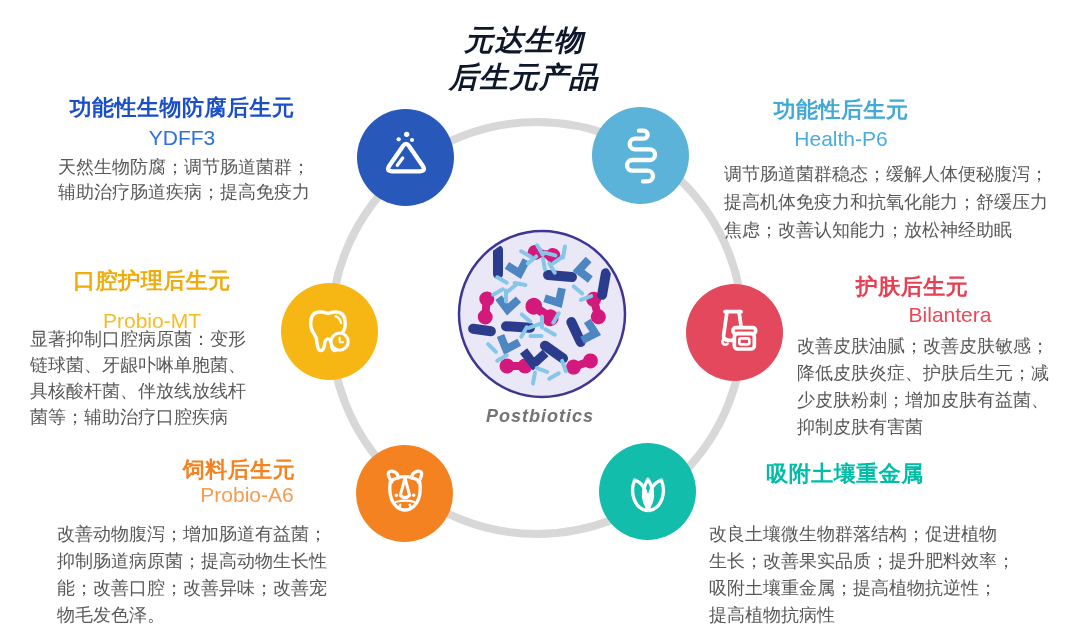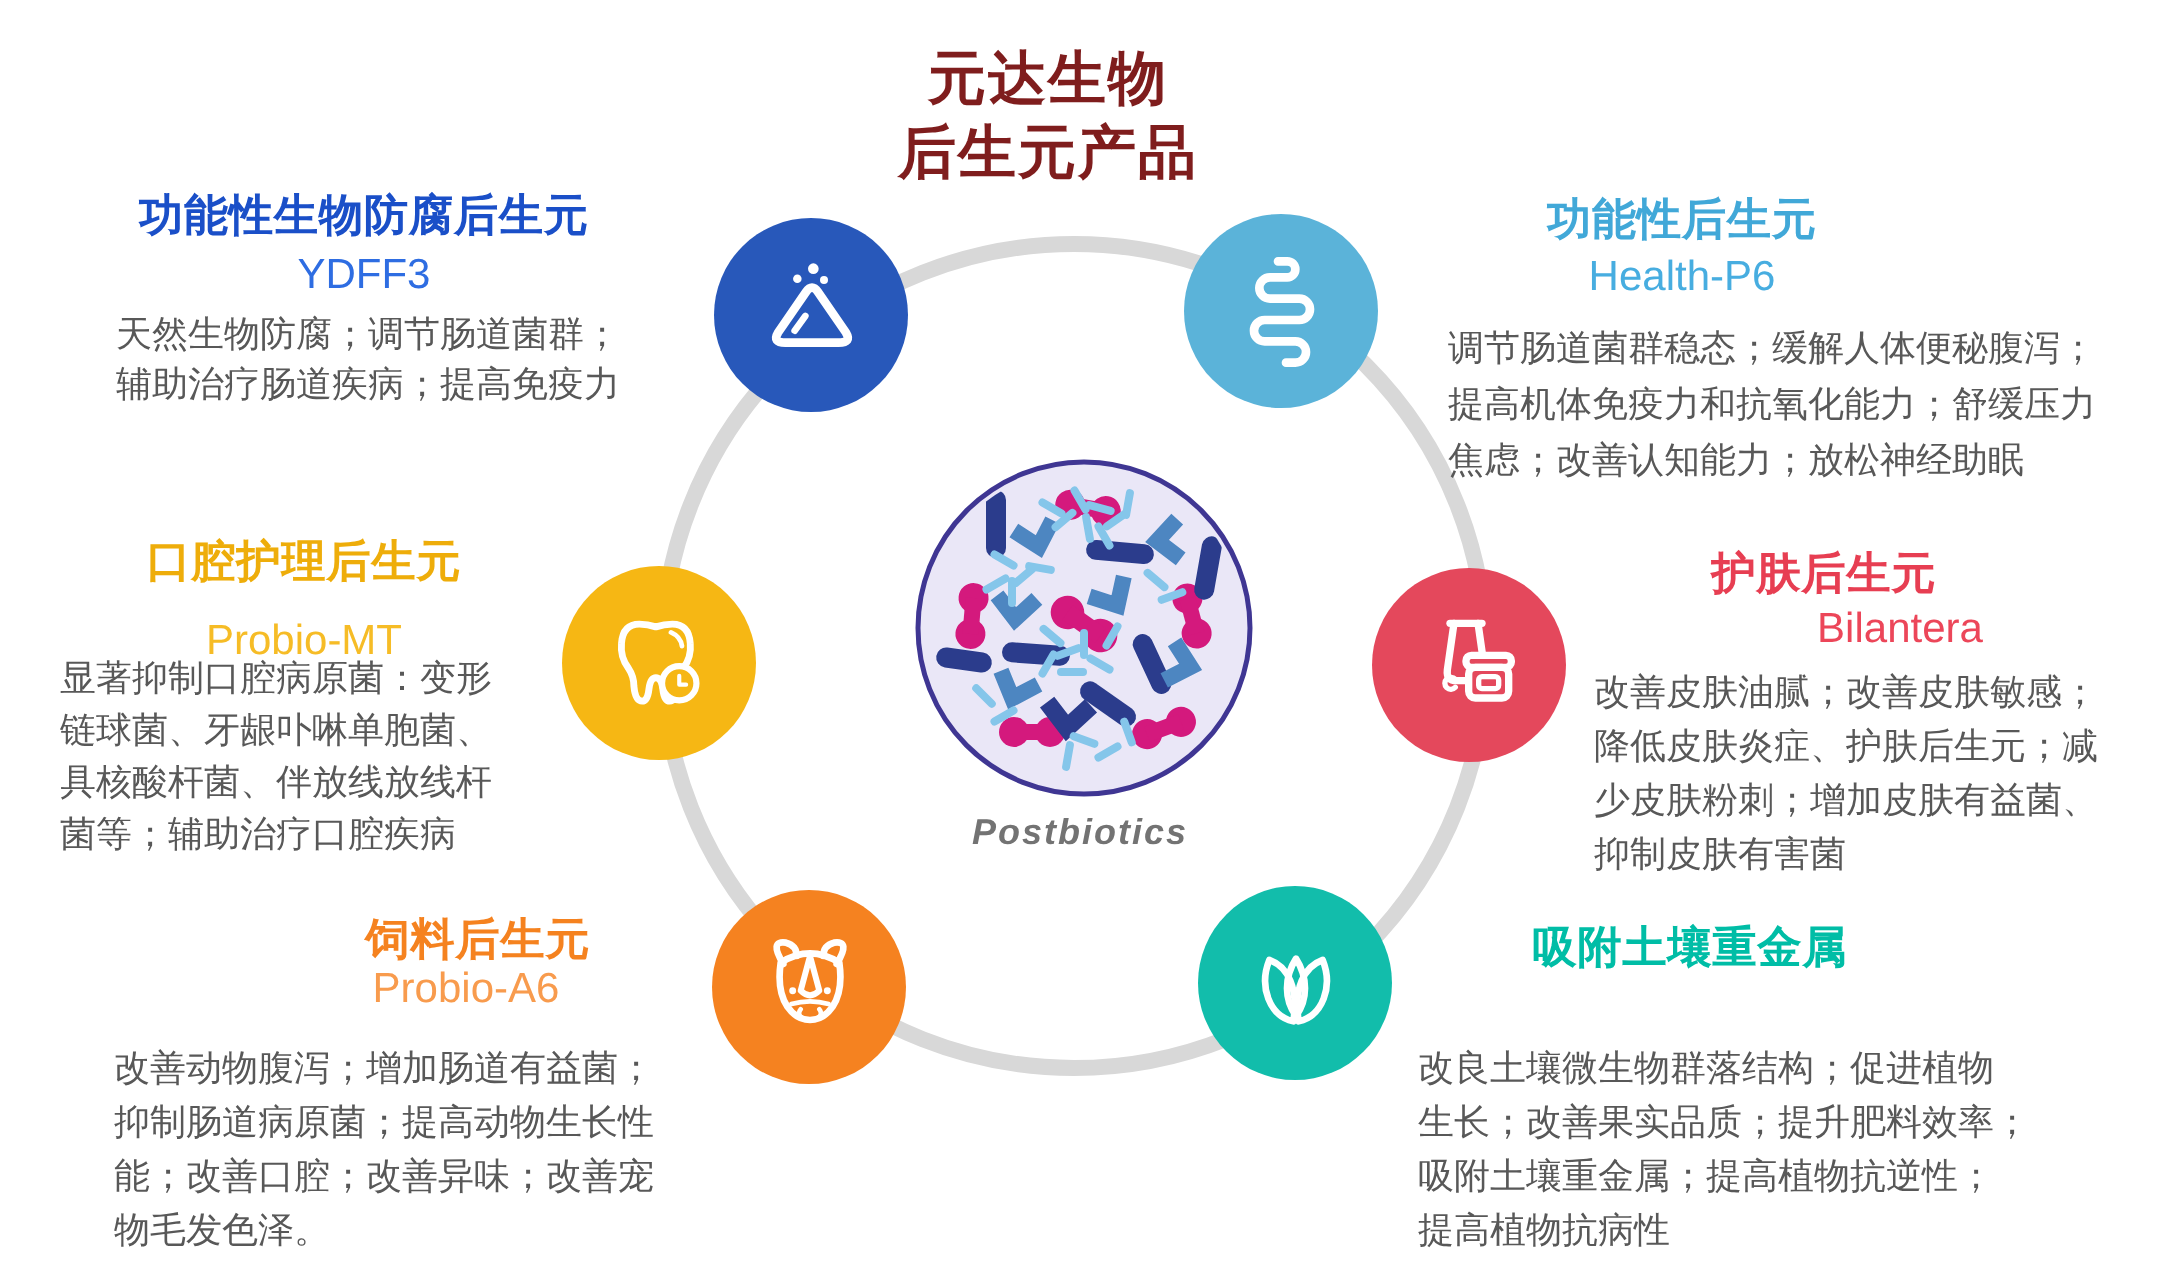--- a/index.html
+++ b/index.html
@@ -4,21 +4,21 @@
 <style>
   html,body{margin:0;padding:0;background:#ffffff;}
   .stage{
     position:relative;width:1080px;height:636px;background:#fff;overflow:hidden;
     font-family:"Liberation Sans","DejaVu Sans",sans-serif;
   }
   .ring{position:absolute;left:0;top:0;z-index:0;}
   .main-title{
     position:absolute;left:374px;top:22px;width:300px;z-index:3;
     text-align:center;font-size:29px;line-height:37px;font-weight:600;
-    color:#7f1d1d;letter-spacing:1px;
+    color:#0f172a;letter-spacing:1px;font-style:italic;
   }
   .badge{
     position:absolute;width:97px;height:97px;border-radius:50%;z-index:2;
     display:flex;align-items:center;justify-content:center;
   }
   .badge svg{display:block;}
   .b-tl{left:357px;top:109px;background:#2858ba;}
   .b-tr{left:592px;top:107px;background:#5bb3d9;}
   .b-lf{left:281px;top:283px;background:#f6b714;}
   .b-rt{left:686px;top:284px;background:#e4485c;}
@@ -43,21 +43,21 @@
   
   .c-lf{left:2px;top:266px;color:#eead0a;}
   .p-lf{left:2px;top:297px;color:#f6bc26;margin-top:12px;}
   .d-lf{left:30px;top:326px;width:290px;line-height:26px;}
   
   .c-rt{left:762px;top:272px;color:#e73e52;}
   .p-rt{left:800px;top:303px;color:#ec4659;}
   .d-rt{left:797px;top:333px;width:283px;line-height:27px;}
   
   .c-bl{left:89px;top:455px;color:#f5821f;}
-  .p-bl{left:83px;top:483px;color:#f89b4d;font-weight:400;}
+  .p-bl{left:97px;top:483px;color:#f89b4d;font-weight:400;}
   .d-bl{left:57px;top:521px;width:320px;line-height:27px;}
   
   .c-br{left:695px;top:459px;color:#00bda6;}
   .p-br{left:695px;top:494px;color:#10c2ae;}
   .d-br{left:709px;top:521px;width:371px;line-height:27px;}
 </style>
 </head>
 <body>
 
 <div class="stage">

